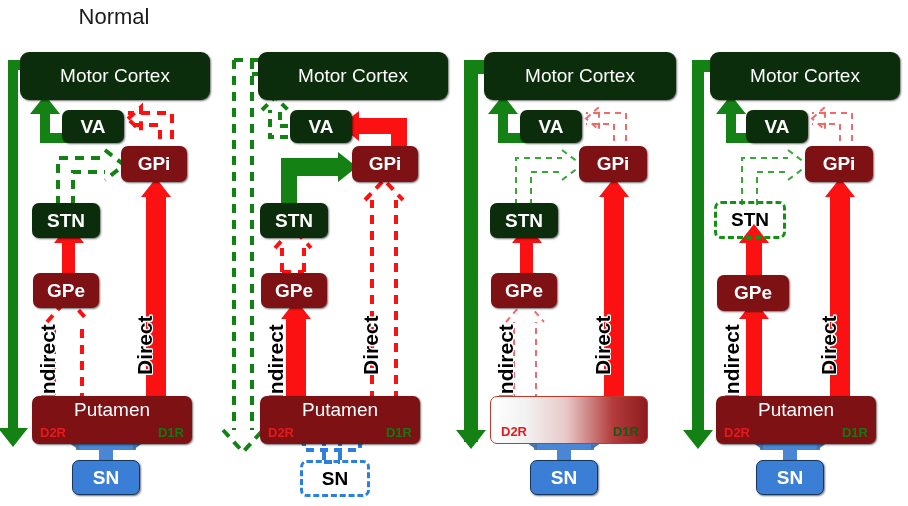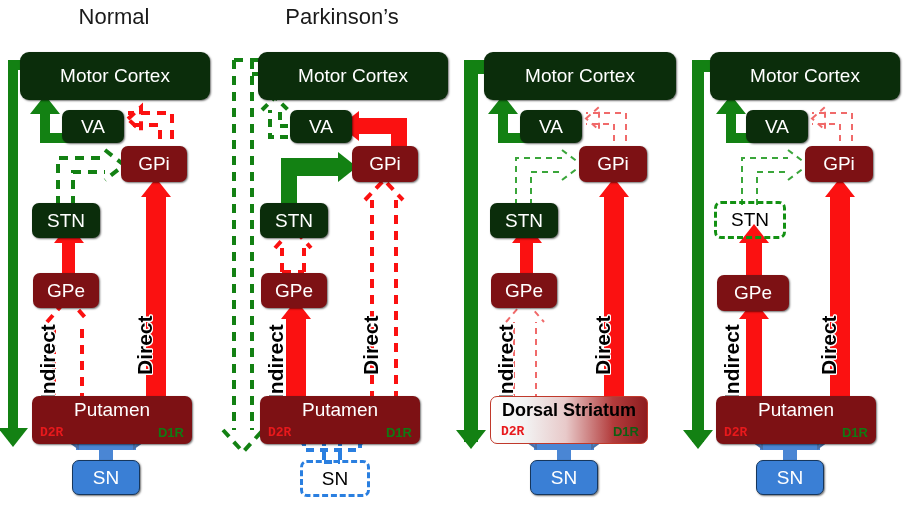--- a/index.html
+++ b/index.html
@@ -14,21 +14,21 @@
   .ptitle{
     position:absolute;top:4px;left:0;width:100%;
     text-align:center;font-size:22px;color:#1a1a1a;
     letter-spacing:0px;white-space:nowrap;
   }
 
   
   .node{
     position:absolute;box-sizing:border-box;
     display:flex;align-items:center;justify-content:center;
-    border-radius:7px;font-weight:normal;white-space:nowrap;
+    border-radius:7px;font-weight:bold;white-space:nowrap;
     z-index:30;
   }
   .n-cortex{
     background:#0b2d0b;color:#ffffff;font-weight:normal;
     font-size:19px;border-radius:9px;
     box-shadow:1px 1px 2px rgba(0,0,0,.55);
   }
   .n-green{
     background:#0b2d0b;color:#ffffff;font-size:19px;
     box-shadow:1px 1px 2px rgba(0,0,0,.55);
@@ -56,21 +56,21 @@
     background:transparent;color:#000000;font-size:19px;
     border:3px dashed #2a7fe0;
   }
   .n-stn-ghost{
     background:transparent;color:#000000;font-size:19px;
     border:3px dashed #139113;
   }
   .recep{
     position:absolute;bottom:4px;font-size:13px;font-weight:bold;z-index:34;
   }
-  .r-d2{color:#e8191c;font-family:Liberation Mono, monospace;}
+  .r-d2{color:#e8191c;}
   .r-d1{color:#0f7a12;}
 
   
   .vlabel{
     position:absolute;z-index:28;
     font-size:21px;font-weight:bold;color:#000000;
     transform-origin:0 0;transform:rotate(-90deg);
     white-space:nowrap;
     text-shadow:
       1.4px 0 0 #fff,-1.4px 0 0 #fff,0 1.4px 0 #fff,0 -1.4px 0 #fff,
@@ -171,21 +171,20 @@
     <div class="node n-dark-red" style="left:33px;top:273px;width:66px;height:35px;">GPe</div>
     <div class="node n-putamen" style="left:32px;top:396px;width:160px;height:48px;">
       <span>Putamen</span>
       <span class="recep r-d2" style="left:8px;">D2R</span>
       <span class="recep r-d1" style="right:8px;">D1R</span>
     </div>
     <div class="node n-sn" style="left:72px;top:460px;width:68px;height:35px;">SN</div>
   </div>
 
   <div class="panel" style="left:228px;width:228px;">
-    <div class="ptitle">Parkinson’s</div>
 
     <svg class="svgl" width="228" height="506">
       <g fill="none" stroke="#138113" stroke-width="4" stroke-dasharray="9,7">
         <path d="M6,60 L6,430"></path>
         <path d="M24,60 L24,430"></path>
         <path d="M6,60 L48,60"></path>
         <path d="M24,74 L48,74"></path>
         <path d="M-5,430 L15,452 L35,430"></path>
       </g>
     </svg>
@@ -316,21 +315,20 @@
         </linearGradient>
       </defs>
     </svg>
 
     <div class="node n-cortex" style="left:28px;top:52px;width:192px;height:48px;">Motor Cortex</div>
     <div class="node n-green" style="left:64px;top:110px;width:62px;height:33px;">VA</div>
     <div class="node n-dark-red" style="left:123px;top:146px;width:68px;height:36px;">GPi</div>
     <div class="node n-green" style="left:34px;top:203px;width:68px;height:35px;">STN</div>
     <div class="node n-dark-red" style="left:35px;top:273px;width:66px;height:35px;">GPe</div>
     <div class="node n-striatum" style="left:34px;top:396px;width:158px;height:48px;">
-      <span>Dorsal Striatum</span>
       <span class="recep r-d2" style="left:10px;">D2R</span>
       <span class="recep r-d1" style="right:8px;color:#0f5e12;">D1R</span>
     </div>
     <div class="node n-sn" style="left:74px;top:460px;width:68px;height:35px;">SN</div>
   </div>
 
   <div class="panel" style="left:684px;width:224px;">
 
     <div class="seg g-v" style="left:8px;top:60px;width:12px;height:382px;"></div>
     <div class="seg g-h" style="left:8px;top:60px;width:40px;height:12px;"></div>

